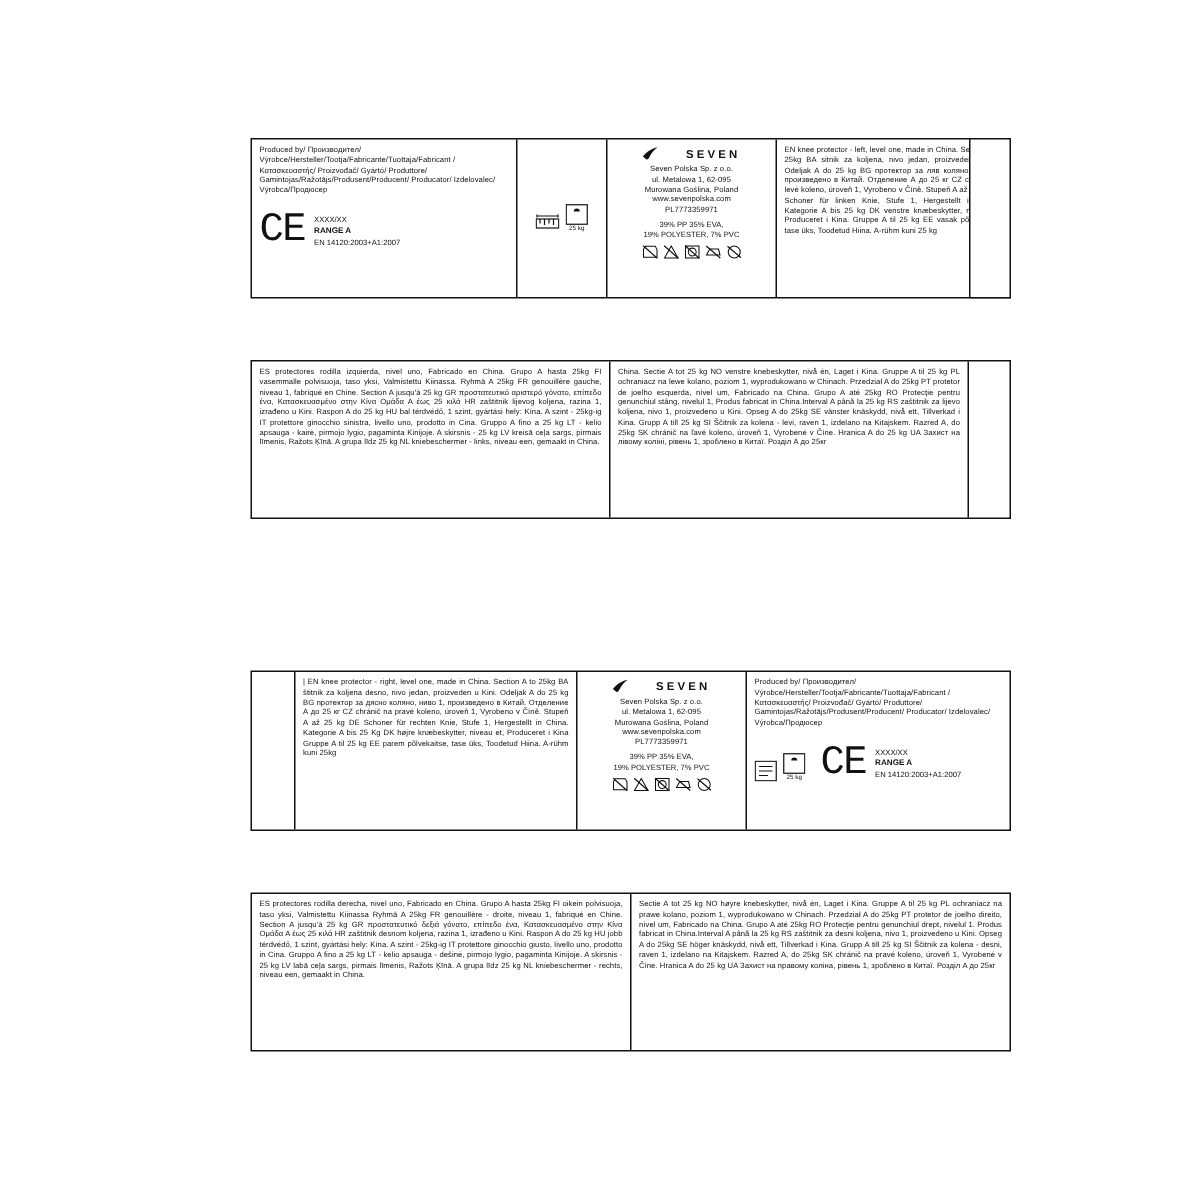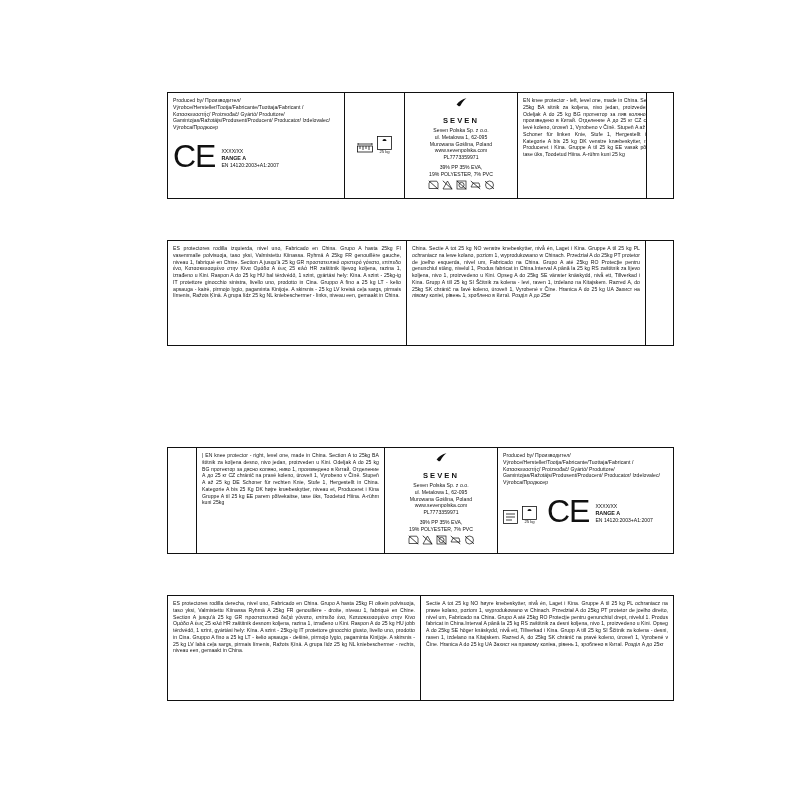--- a/index.html
+++ b/index.html
@@ -21,31 +21,31 @@
     background:#fff;
   }
   .cols{display:flex;height:100%;box-sizing:border-box;}
   .col{box-sizing:border-box;position:relative;}
   .vdiv{border-left:1px solid #111;}
 
   .txt{font-size:5.1px;line-height:1.33;letter-spacing:0.01em;}
   .pad{padding:4px 5px;}
 
   
-  .brand{display:flex;align-items:center;gap:8px;justify-content:center;margin-bottom:2px;flex-direction:column;}
+  .brand{display:flex;align-items:center;gap:18px;justify-content:center;margin-bottom:2px;}
   .brand .mark{width:11px;height:11px;position:relative;flex:0 0 auto;}
   .brand .mark svg{display:block;}
   .brand .name{font-size:7.6px;letter-spacing:2.1px;font-weight:bold;}
 
   .center{text-align:center;}
   .just{text-align:justify;}
 
   
   .cerow{display:flex;align-items:flex-end;gap:6px;}
-  .ce{font-size:32px;line-height:0.8;font-weight:400;letter-spacing:-1px;font-family:Liberation Sans, sans-serif;}
+  .ce{font-size:27px;line-height:0.8;font-weight:400;letter-spacing:-1px;font-family:Liberation Mono, monospace;}
   .std{font-size:5.1px;line-height:1.4;}
   .rangea{font-weight:bold;font-size:5.4px;}
 
   
   .picts{display:flex;align-items:flex-end;gap:4px;}
   .pbox{text-align:center;font-size:4.2px;line-height:1.1;}
   .pbox svg{display:block;margin:0 auto;}
 
   
   .care{display:flex;gap:3px;align-items:center;margin-top:2px;}

